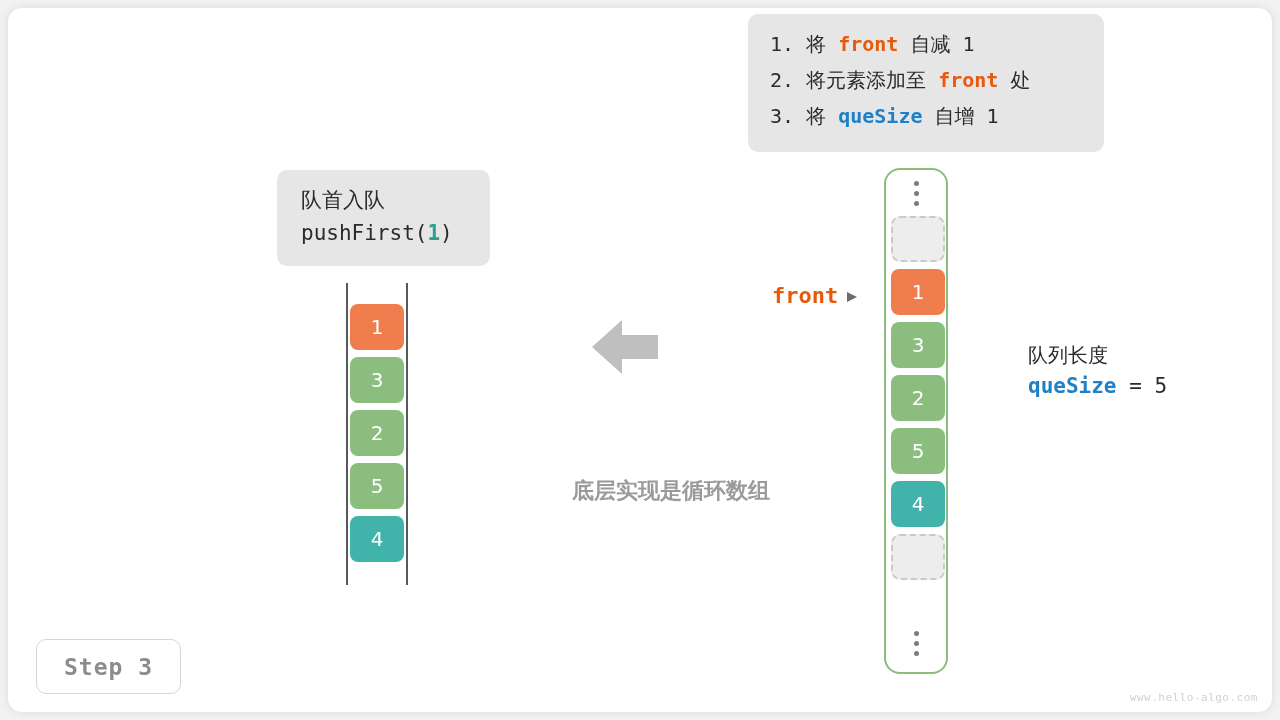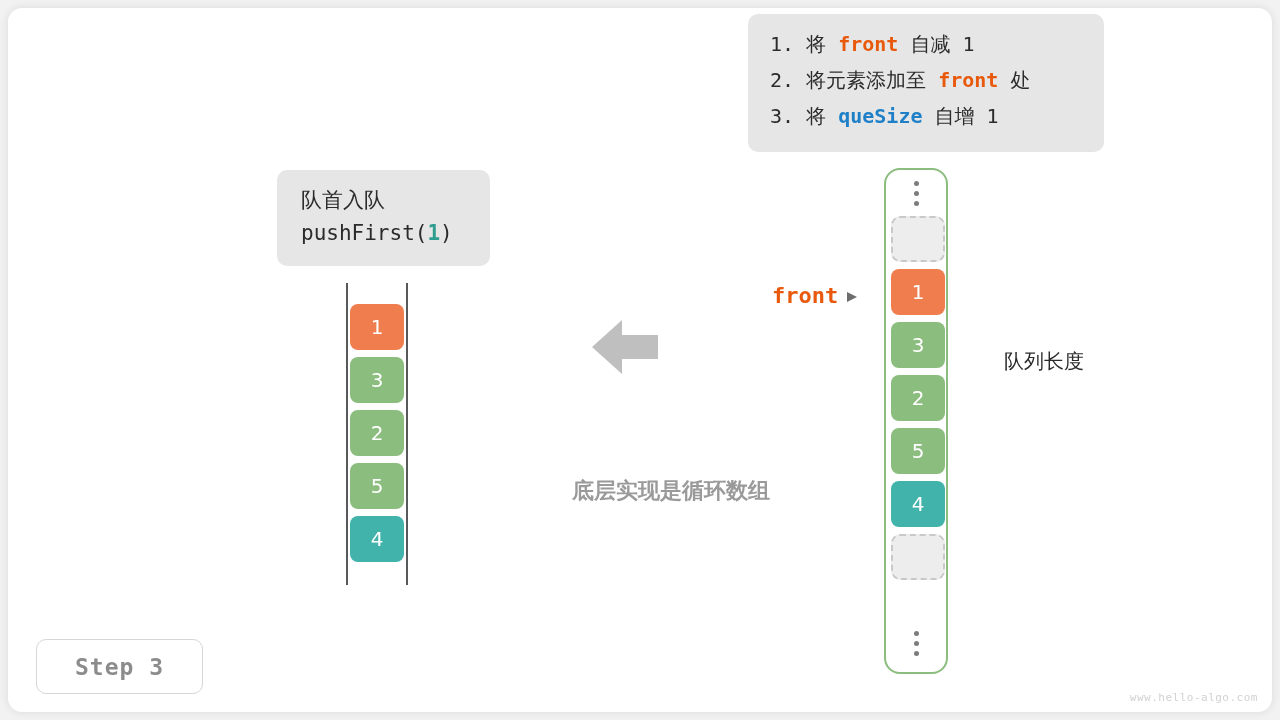--- a/index.html
+++ b/index.html
@@ -211,23 +211,22 @@
     color: #e8590c;
   }
   .front-arrow {
     width: 14px;
     height: 14px;
   }
 
   
   .size-info {
     position: absolute;
-    left: 1004px;
+    left: 1028px;
     top: 340px;
-    margin-top: 6px;
   }
   .size-cn {
     font-family: "DejaVu Sans", sans-serif;
     font-size: 20px;
     line-height: 30px;
     color: #2b2b2b;
     white-space: pre;
   }
   .size-code {
     font-family: "DejaVu Sans Mono", monospace;
@@ -235,21 +234,21 @@
     line-height: 32px;
     color: #2b2b2b;
     white-space: pre;
   }
 
   
   .step-badge {
     position: absolute;
     left: 36px;
     top: 639px;
-    width: 167px;
+    width: 145px;
     height: 55px;
     box-sizing: border-box;
     background: #ffffff;
     border: 1px solid #d6d6d6;
     border-radius: 10px;
     display: flex;
     align-items: center;
     justify-content: center;
     font-family: "DejaVu Sans Mono", monospace;
     font-weight: bold;
@@ -334,20 +333,21 @@
     <span class="front-text">front</span>
     <span class="front-arrow">
       <svg width="14" height="14" viewBox="0 0 14 14">
         <path d="M 2 2 L 12 7 L 2 12 Z" fill="#6d6d6d"></path>
       </svg>
     </span>
   </div>
 
   <div class="size-info">
     <div class="size-cn">队列长度</div>
+    <div class="size-code"><span class="kw-size">queSize</span><span> = </span><span>5</span></div>
   </div>
 
   <div class="step-badge">
     <span>Step 3</span>
   </div>
 
   <div class="watermark">www.hello-algo.com</div>
 </div>
 
 </body></html>

